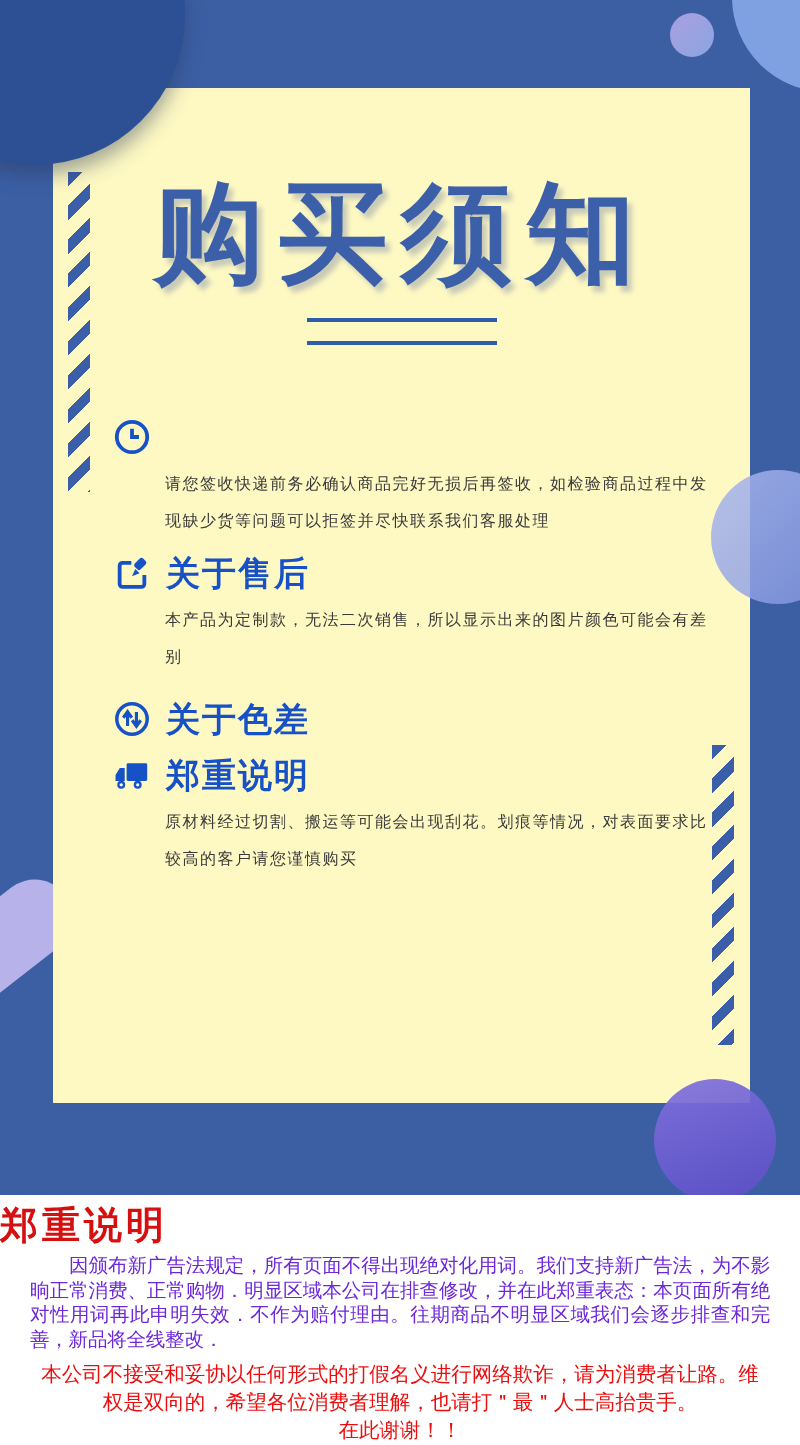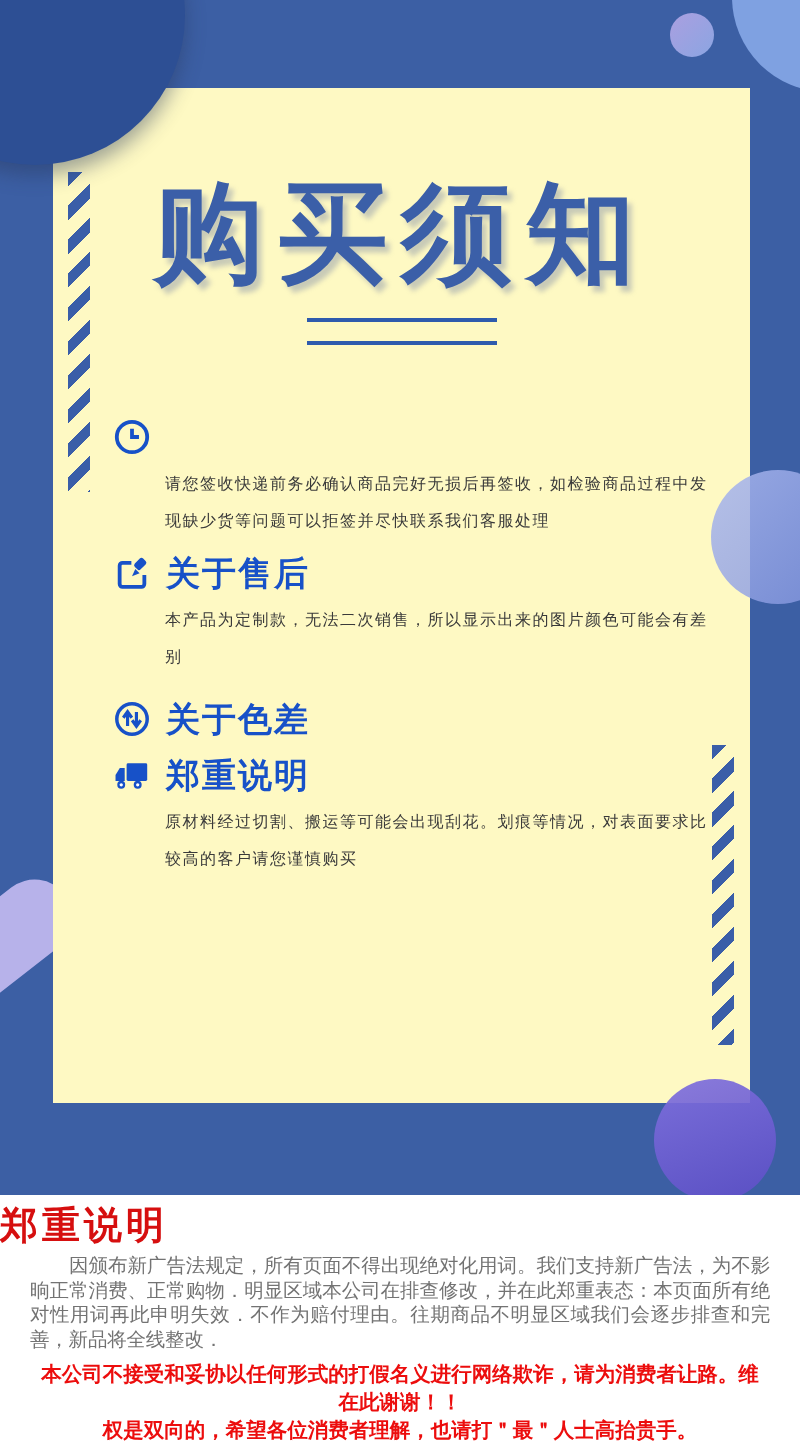--- a/index.html
+++ b/index.html
@@ -67,27 +67,27 @@
     font-size:16px;line-height:37px;letter-spacing:1.5px;color:#3a3a3a;
   }
   
   .statement{position:absolute;left:0;top:1195px;width:800px;height:250px;background:#ffffff;}
   .stmt-title{
     margin-top:10px;
     font-size:38px;line-height:40px;font-weight:bold;letter-spacing:4px;color:#d60f0f;
   }
   .stmt-para{
     margin:8px auto 0 auto;width:740px;
-    font-size:19.5px;line-height:24.5px;letter-spacing:-0.2px;color:#737373;
+    font-size:19.5px;line-height:24.5px;letter-spacing:-0.2px;color:#6d28d9;
     text-indent:2em;text-align:justify;
   }
   .warning{margin-top:9px;}
   .warning-line{
     text-align:center;white-space:nowrap;
-    font-size:20.5px;line-height:28px;font-weight:bold;color:#ec0d0d;
+    font-size:20.5px;line-height:28px;font-weight:normal;color:#ec0d0d;
   }
 </style>
 </head>
 <body>
 
 <div class="screen">
 
   <div class="poster">
 
     <div class="decor band-lavender"></div>
@@ -162,18 +162,18 @@
     <div class="decor circle-right-mid"></div>
     <div class="decor circle-bottom-right"></div>
 
   </div>
 
   <div class="statement">
     <div class="stmt-title">郑重说明</div>
     <div class="stmt-para">因颁布新广告法规定，所有页面不得出现绝对化用词。我们支持新广告法，为不影晌正常消费、正常购物．明显区域本公司在排查修改，并在此郑重表态：本页面所有绝对性用词再此申明失效．不作为赔付理由。往期商品不明显区域我们会逐步排查和完善，新品将全线整改．</div>
     <div class="warning">
       <div class="warning-line">本公司不接受和妥协以任何形式的打假名义进行网络欺诈，请为消费者让路。维</div>
+      <div class="warning-line">权是双向的，希望各位消费者理解，也请打＂最＂人士高抬贵手。</div>
       <div class="warning-line">在此谢谢！！</div>
-      <div class="warning-line">权是双向的，希望各位消费者理解，也请打＂最＂人士高抬贵手。</div>
     </div>
   </div>
 
 </div>
 
 </body></html>

